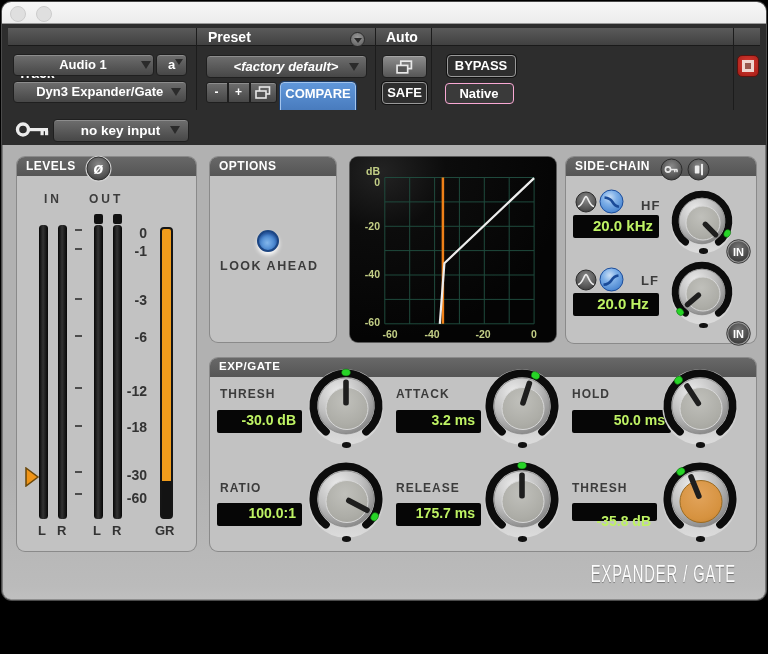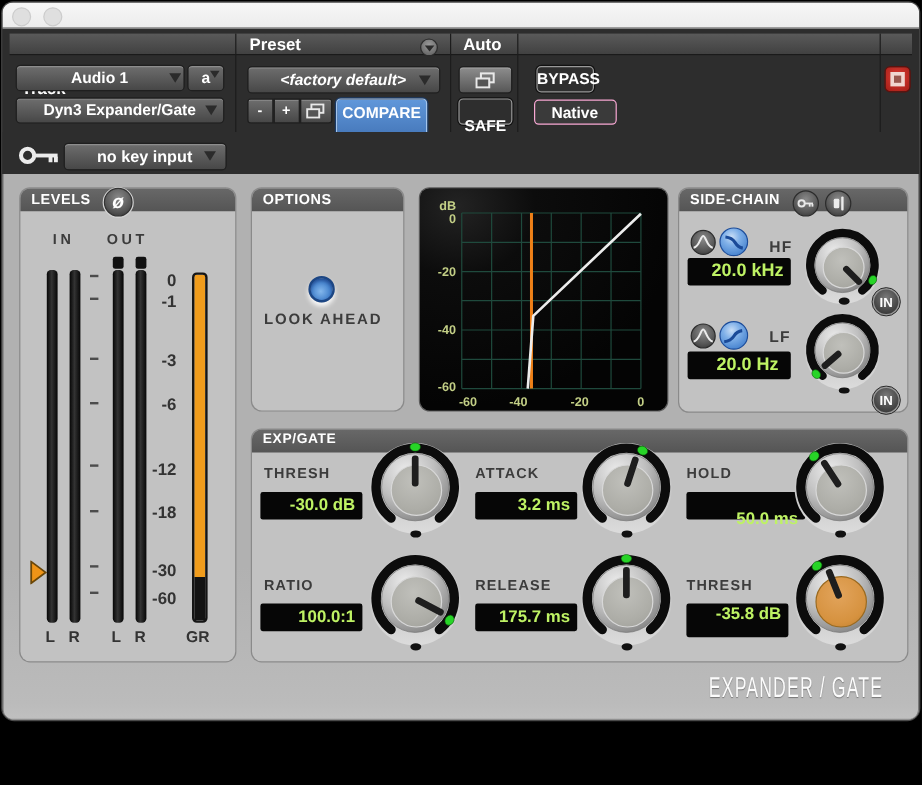--- a/index.html
+++ b/index.html
@@ -96,22 +96,22 @@
     <svg style="position:absolute;left:253px;top:61px;" width="16" height="13" viewBox="0 0 16 13">
         <rect x="4.5" y="1" width="10" height="7" fill="none" stroke="#e8e8e8" stroke-width="1.6"></rect>
         <rect x="1" y="5" width="10" height="7" fill="#555" stroke="#e8e8e8" stroke-width="1.6"></rect>
       </svg>
     <div class="btn" style="left:278px;top:57px;width:76px;height:40px;padding-top:2.5px;font-size:13px;background:linear-gradient(#6097da,#3f70b2);border:1px solid #a3c4ec;box-shadow:0 0 0 1px #1a3a66;color:#fff;">COMPARE</div>
     <div class="btn" style="left:380px;top:30px;width:45px;height:23px;background:linear-gradient(#8e8e8e,#565656);"></div>
     <svg style="position:absolute;left:394px;top:35px;" width="17" height="14" viewBox="0 0 16 13">
         <rect x="4.5" y="1" width="10" height="7" fill="none" stroke="#e8e8e8" stroke-width="1.6"></rect>
         <rect x="1" y="5" width="10" height="7" fill="#555" stroke="#e8e8e8" stroke-width="1.6"></rect>
       </svg>
-    <div class="btn" style="left:380px;top:57px;width:45px;height:22px;padding-top:14px;font-size:13px;background:#2e2e2e;border:1px solid #999;box-shadow:0 0 0 1px #111;">SAFE</div>
-    <div class="btn" style="left:444.5px;top:30px;width:48px;height:22px;padding-top:2px;font-size:13px;background:#2e2e2e;border:1px solid #999;box-shadow:0 0 0 1px #111;">BYPASS</div>
+    <div class="btn" style="left:380px;top:57px;width:45px;height:22px;padding-top:2px;font-size:13px;background:#2e2e2e;border:1px solid #999;box-shadow:0 0 0 1px #111;">SAFE</div>
+    <div class="btn" style="left:444.5px;top:30px;width:69px;height:22px;padding-top:2px;font-size:13px;background:#2e2e2e;border:1px solid #999;box-shadow:0 0 0 1px #111;">BYPASS</div>
     <div class="btn" style="left:442.5px;top:58px;width:69px;height:21px;padding-top:2px;font-size:13px;background:#3a3a3a;border:1px solid #f9a8d4;box-shadow:none;">Native</div>
     <div style="position:absolute;left:735px;top:29.5px;width:22px;height:22px;border-radius:5px;background:radial-gradient(circle at 50% 40%,#da3c34,#a41d16);border:1px solid #5c120e;">
       <div style="position:absolute;left:4px;top:4px;width:12px;height:12px;background:#f0d6d0;"></div>
       <div style="position:absolute;left:7px;top:7px;width:6px;height:6px;background:#99584e;"></div>
     </div>
   </div>
   <div id="keyrow">
     <svg style="position:absolute;left:13px;top:11px;" width="38" height="17" viewBox="0 0 38 17">
       <circle cx="8" cy="8.5" r="5.5" fill="none" stroke="#ececec" stroke-width="3.4"></circle>
       <rect x="13" y="7" width="20" height="3.2" fill="#ececec"></rect>
@@ -284,28 +284,28 @@
     </div>
 
     <div class="panel" id="expgate" style="left:208px;top:213px;width:546px;height:193px;">
       <div class="phdr" style="font-size:11.5px;">EXP/GATE</div>
 
       <div class="dlab" style="left:10px;top:29px;">THRESH</div>
       <div class="dlab" style="left:186px;top:29px;">ATTACK</div>
       <div class="dlab" style="left:362px;top:29px;">HOLD</div>
       <div class="lcd" style="left:7px;top:52px;width:85px;height:23px;padding-top:2px;">-30.0 dB</div>
       <div class="lcd" style="left:186px;top:52px;width:85px;height:23px;padding-top:2px;">3.2 ms</div>
-      <div class="lcd" style="left:362px;top:52px;width:99px;height:23px;padding-top:14px;">50.0 ms</div>
+      <div class="lcd" style="left:362px;top:52px;width:99px;height:23px;padding-top:2px;">50.0 ms</div>
 
       <div class="dlab" style="left:10px;top:123px;">RATIO</div>
       <div class="dlab" style="left:186px;top:123px;">RELEASE</div>
       <div class="dlab" style="left:362px;top:123px;">THRESH</div>
       <div class="lcd" style="left:7px;top:145px;width:85px;height:23px;padding-top:2px;">100.0:1</div>
       <div class="lcd" style="left:186px;top:145px;width:85px;height:23px;padding-top:2px;">175.7 ms</div>
-      <div class="lcd" style="left:362px;top:145px;width:85px;height:28px;padding-top:0;">-35.8 dB</div>
+      <div class="lcd" style="left:362px;top:145px;width:85px;height:18px;padding-top:10px;">-35.8 dB</div>
 
       <svg style="position:absolute;left:96px;top:8px;" width="80" height="80" viewBox="-40 -40 80 80">
         <circle cx="0" cy="1" r="37.8" fill="url(#bez)"></circle>
         <path d="M -20.1 25.7 A 32.6 32.6 0 1 1 20.1 25.7" fill="none" stroke="#0c0c0c" stroke-width="7.8" stroke-linecap="round"></path>
         <circle cx="0" cy="0" r="28" fill="url(#face)" stroke="#777" stroke-width="0.6"></circle>
         <circle cx="1" cy="2.5" r="21" fill="url(#face2)" stroke="#d8d8d8" stroke-width="1"></circle>
         <g transform="rotate(0)">
             <rect x="-2.8" y="-26.5" width="5.6" height="26" rx="2.5" fill="#1e1e1e"></rect>
           </g>
         <ellipse cx="0" cy="-33.5" rx="4.4" ry="3.4" fill="#27d427" stroke="#0b5b0b" stroke-width="0.5"></ellipse>

